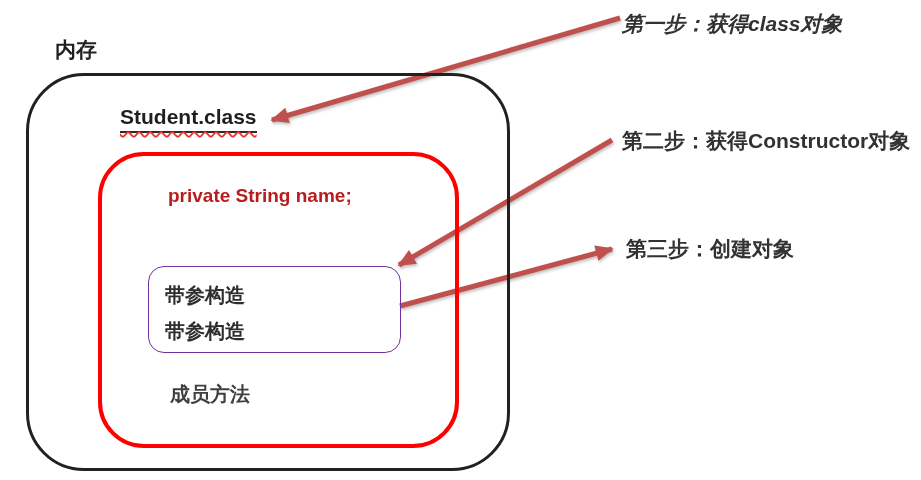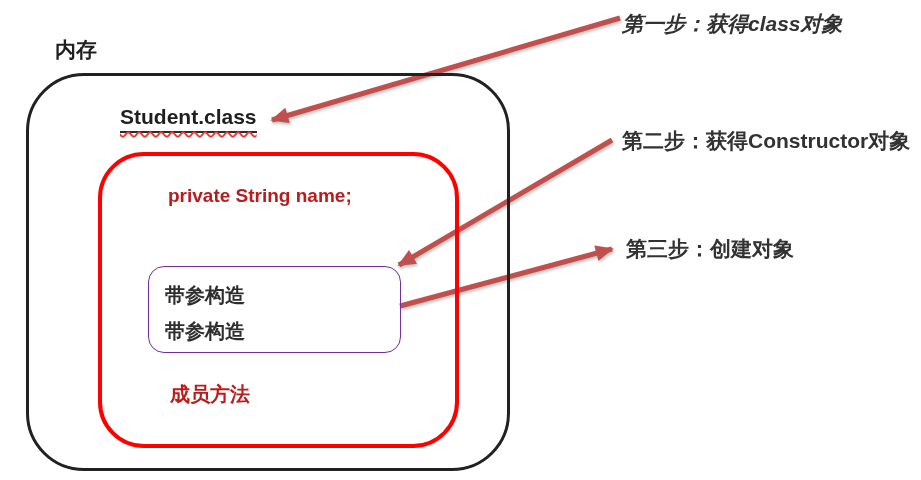--- a/index.html
+++ b/index.html
@@ -34,21 +34,21 @@
   .field-age{top:217px;}
   .wavy{text-decoration:underline wavy var(--squiggle) 1.5px;
     text-underline-offset:4px;text-decoration-skip-ink:none;}
 
   .constructor-box{left:148px;top:266px;width:253px;height:87px;
     border:1.5px solid var(--constructor-border);border-radius:16px;}
 
   .ctor{left:165px;font-size:20px;font-weight:bold;color:#2e2e2e;}
   .ctor-0{top:282px;}
   .ctor-1{top:318px;}
-  .member-method{left:170px;top:381px;font-size:20px;font-weight:bold;color:#b91c1c;}
+  .member-method{left:170px;top:381px;font-size:20px;font-weight:bold;color:#404040;}
 
   .step{font-size:21px;font-weight:bold;color:#323232;white-space:nowrap;}
   .step-1{left:622px;top:10px;font-style:italic;}
   .step-2{left:622px;top:127px;}
   .step-3{left:626px;top:235px;}
 
   .arrows{left:0;top:0;width:921px;height:480px;pointer-events:none;
     filter:drop-shadow(1.5px 2px 1.5px rgba(0,0,0,0.25));}
   .arrow-line{stroke:var(--arrow);stroke-width:5;fill:none;}
   .ah{fill:var(--arrow);}

